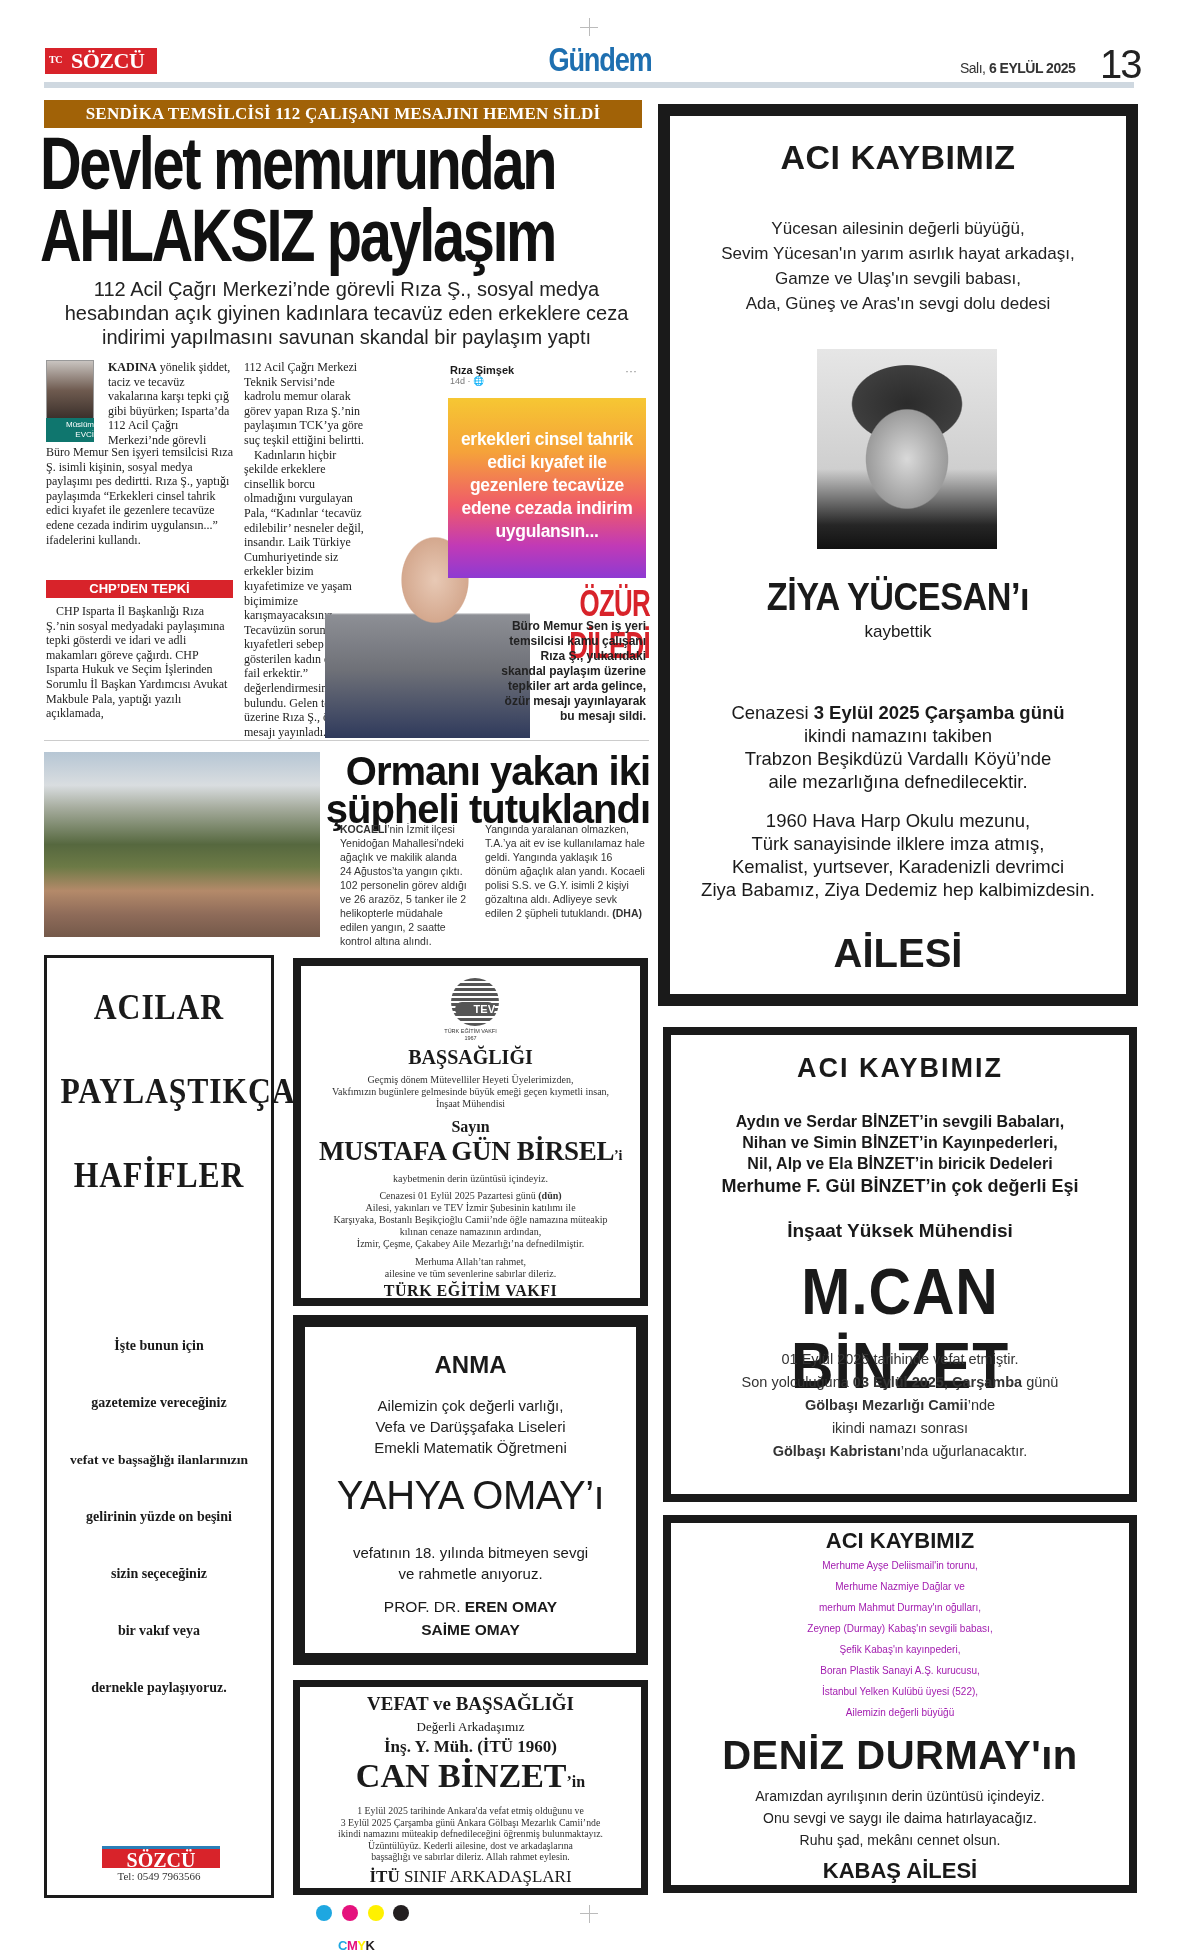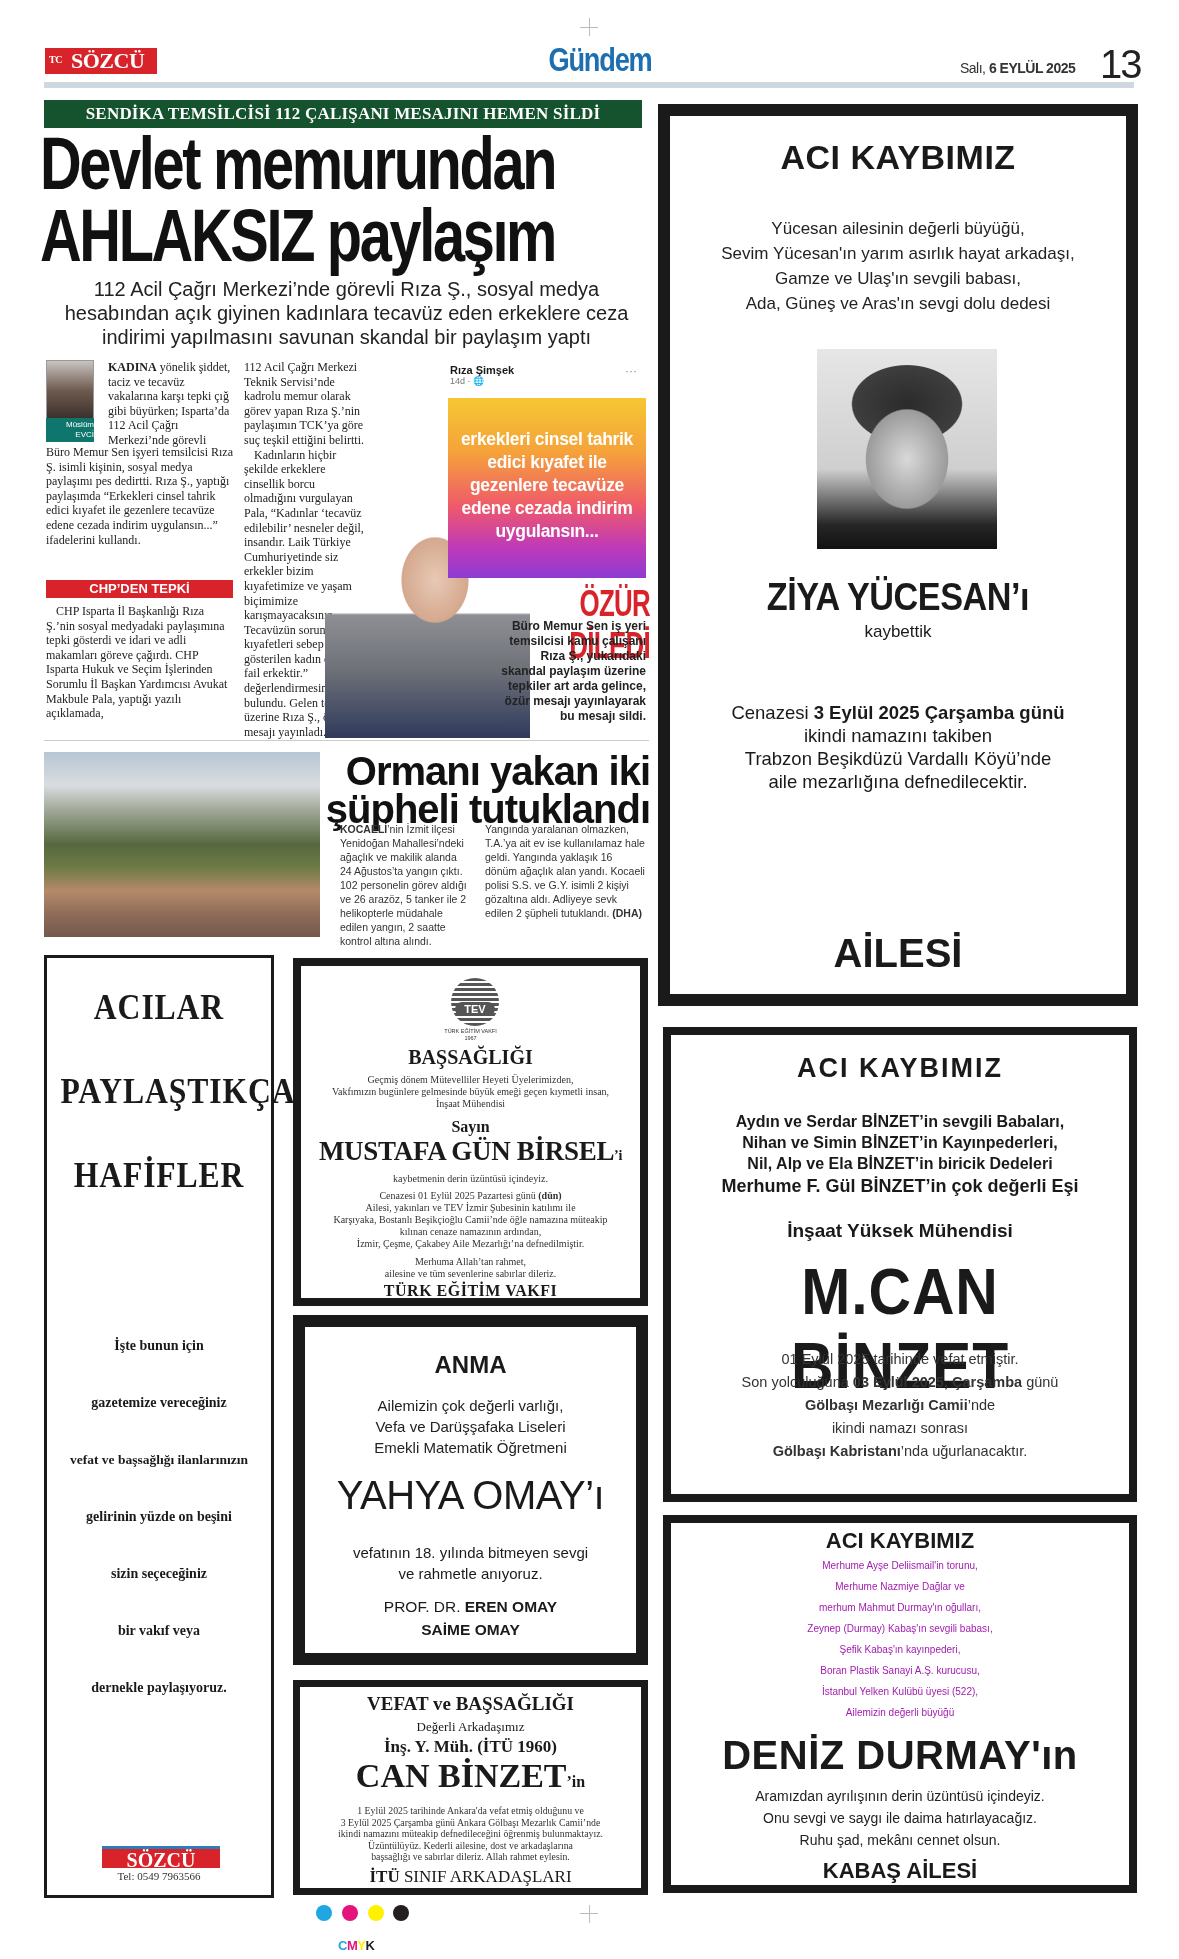--- a/index.html
+++ b/index.html
@@ -9,21 +9,21 @@
 
 .logo{left:45px;top:48px;width:112px;height:26px;background:#d8232a;color:#fff;font-family:"Liberation Serif",serif;font-weight:bold;font-size:22px;line-height:26px;padding-left:26px;letter-spacing:-0.5px}
 .logo .tc{position:absolute;left:4px;top:6px;font-size:10px;line-height:12px}
 .section-title{left:500px;top:40px;width:200px;text-align:center;font-size:34px;font-weight:bold;color:#1e6fb0;font-family:"Liberation Sans",sans-serif;letter-spacing:-1.5px;transform:scaleX(.8)}
 .date{left:960px;top:60px;font-size:14px;color:#333;letter-spacing:-0.5px}
 .date b{font-weight:bold}
 .pagenum{left:1100px;top:42px;font-size:40px;font-weight:normal;color:#222;letter-spacing:-2px}
 .header-rule{left:44px;top:82px;width:1090px;height:6px;background:#cfd8e0}
 .crop{background:#bbb}
 
-.kicker{left:44px;top:100px;width:598px;height:28px;background:#14532d;color:#fff;font-weight:bold;font-size:17px;line-height:28px;text-align:center;font-family:"Liberation Serif",serif;letter-spacing:.2px}
+.kicker{left:44px;top:100px;width:598px;height:28px;background:#a16207;color:#fff;font-weight:bold;font-size:17px;line-height:28px;text-align:center;font-family:"Liberation Serif",serif;letter-spacing:.2px}
 .headline{left:40px;top:128px;width:610px;font-size:74px;font-weight:bold;line-height:72px;letter-spacing:-3px;transform-origin:left top;transform:scaleX(.78);width:790px;color:#111}
 .deck{left:44px;top:277px;width:605px;font-size:20px;line-height:24px;text-align:center;color:#222}
 .author-photo{left:46px;top:360px;width:48px;height:68px;background:linear-gradient(180deg,#c9c4c0 0%,#6e5a4f 45%,#2b2320 100%);border:1px solid #999}
 .author-tag{left:46px;top:418px;width:48px;height:24px;background:#0f766e;color:#fff;font-size:8px;line-height:10px;text-align:right;padding-top:2px}
 .body-col{font-family:"Liberation Serif",serif;font-size:12px;line-height:14.6px;color:#222}
 .col1a{left:108px;top:360px;width:125px}
 .col1b{left:46px;top:445px;width:187px}
 .subhead-red{left:46px;top:580px;width:187px;height:18px;background:#d8232a;color:#fff;font-weight:bold;font-size:13px;line-height:18px;text-align:center}
 .col1c{left:46px;top:604px;width:187px}
 .col2{left:244px;top:360px;width:120px}
@@ -56,21 +56,21 @@
 .obit1 .ailesi{top:815px;width:100%;font-weight:bold;font-size:40px}
 
 .acilar{left:44px;top:955px;width:230px;height:943px;border:3px solid #1a1a1a}
 .acilar .big{width:100%;font-family:"Liberation Serif",serif;font-weight:bold;font-size:36px;letter-spacing:1px;transform:scaleX(.88)}
 .acilar .small{width:100%;font-family:"Liberation Serif",serif;font-weight:bold;font-size:14px}
 .acilar .mini-logo{left:55px;top:888px;width:118px;height:22px;background:#d8232a;color:#fff;font-family:"Liberation Serif",serif;font-weight:bold;font-size:20px;line-height:22px;text-align:center;border-top:3px solid #2a7fb8}
 .acilar .tel{top:912px;width:100%;font-family:"Liberation Serif",serif;font-size:11px;color:#333}
 
 .tev{left:293px;top:958px;width:355px;height:348px;border-width:8px}
 .tev-logo{left:150px;top:12px;width:48px;height:48px;border-radius:50%;background:repeating-linear-gradient(180deg,#555 0 3px,#fff 3px 5px);}
-.tev-logo span{position:absolute;left:4px;top:24px;width:40px;height:14px;background:#555;border-radius:7px;color:#fff;font-weight:bold;font-size:11px;line-height:14px;text-align:center}
+.tev-logo span{position:absolute;left:4px;top:24px;width:40px;height:14px;background:#555;border-radius:7px;color:#fff;font-weight:bold;font-size:11px;line-height:14px;text-align:right}
 .tev-sub{top:62px;width:100%;font-size:5.5px;color:#333;line-height:7px}
 .tev .h{top:80px;width:100%;font-family:"Liberation Serif",serif;font-weight:bold;font-size:20px}
 .tev .p{font-family:"Liberation Serif",serif;font-size:10px;line-height:12px;width:100%;color:#333}
 .tev .sayin{top:152px;width:100%;font-family:"Liberation Serif",serif;font-weight:bold;font-size:16px}
 .tev .nm{top:170px;width:100%;font-family:"Liberation Serif",serif;font-weight:bold;font-size:27px;letter-spacing:-.3px}
 .tev .nm small{font-size:14px}
 .tev .sig{top:310px;width:100%;font-family:"Liberation Serif",serif;font-weight:bold;font-size:16px;letter-spacing:.5px}
 
 .anma{left:293px;top:1315px;width:355px;height:350px;border-width:12px}
 .anma .h{top:24px;width:100%;font-weight:bold;font-size:24px}
@@ -169,20 +169,26 @@
     <div>Ada, Güneş ve Aras'ın sevgi dolu dedesi</div>
   </div>
   <div class="abs photo"></div>
   <div class="abs center name">ZİYA YÜCESAN’ı</div>
   <div class="abs center kay">kaybettik</div>
   <div class="abs center p2">
     <div><span>Cenazesi </span><b>3 Eylül 2025 Çarşamba günü</b></div>
     <div>ikindi namazını takiben</div>
     <div>Trabzon Beşikdüzü  Vardallı Köyü’nde</div>
     <div>aile mezarlığına defnedilecektir.</div>
+  </div>
+  <div class="abs center p3">
+    <div>1960 Hava Harp Okulu mezunu,</div>
+    <div>Türk sanayisinde ilklere imza atmış,</div>
+    <div>Kemalist, yurtsever, Karadenizli devrimci</div>
+    <div>Ziya Babamız, Ziya Dedemiz hep kalbimizdesin.</div>
   </div>
   <div class="abs center ailesi">AİLESİ</div>
 </div>
 
 <div class="abs acilar">
   <div class="abs center big" style="top:28px">ACILAR</div>
   <div class="abs center big" style="top:112px">PAYLAŞTIKÇA</div>
   <div class="abs center big" style="top:196px">HAFİFLER</div>
   <div class="abs center small" style="top:380px">İşte bunun için</div>
   <div class="abs center small" style="top:437px">gazetemize  vereceğiniz</div>

